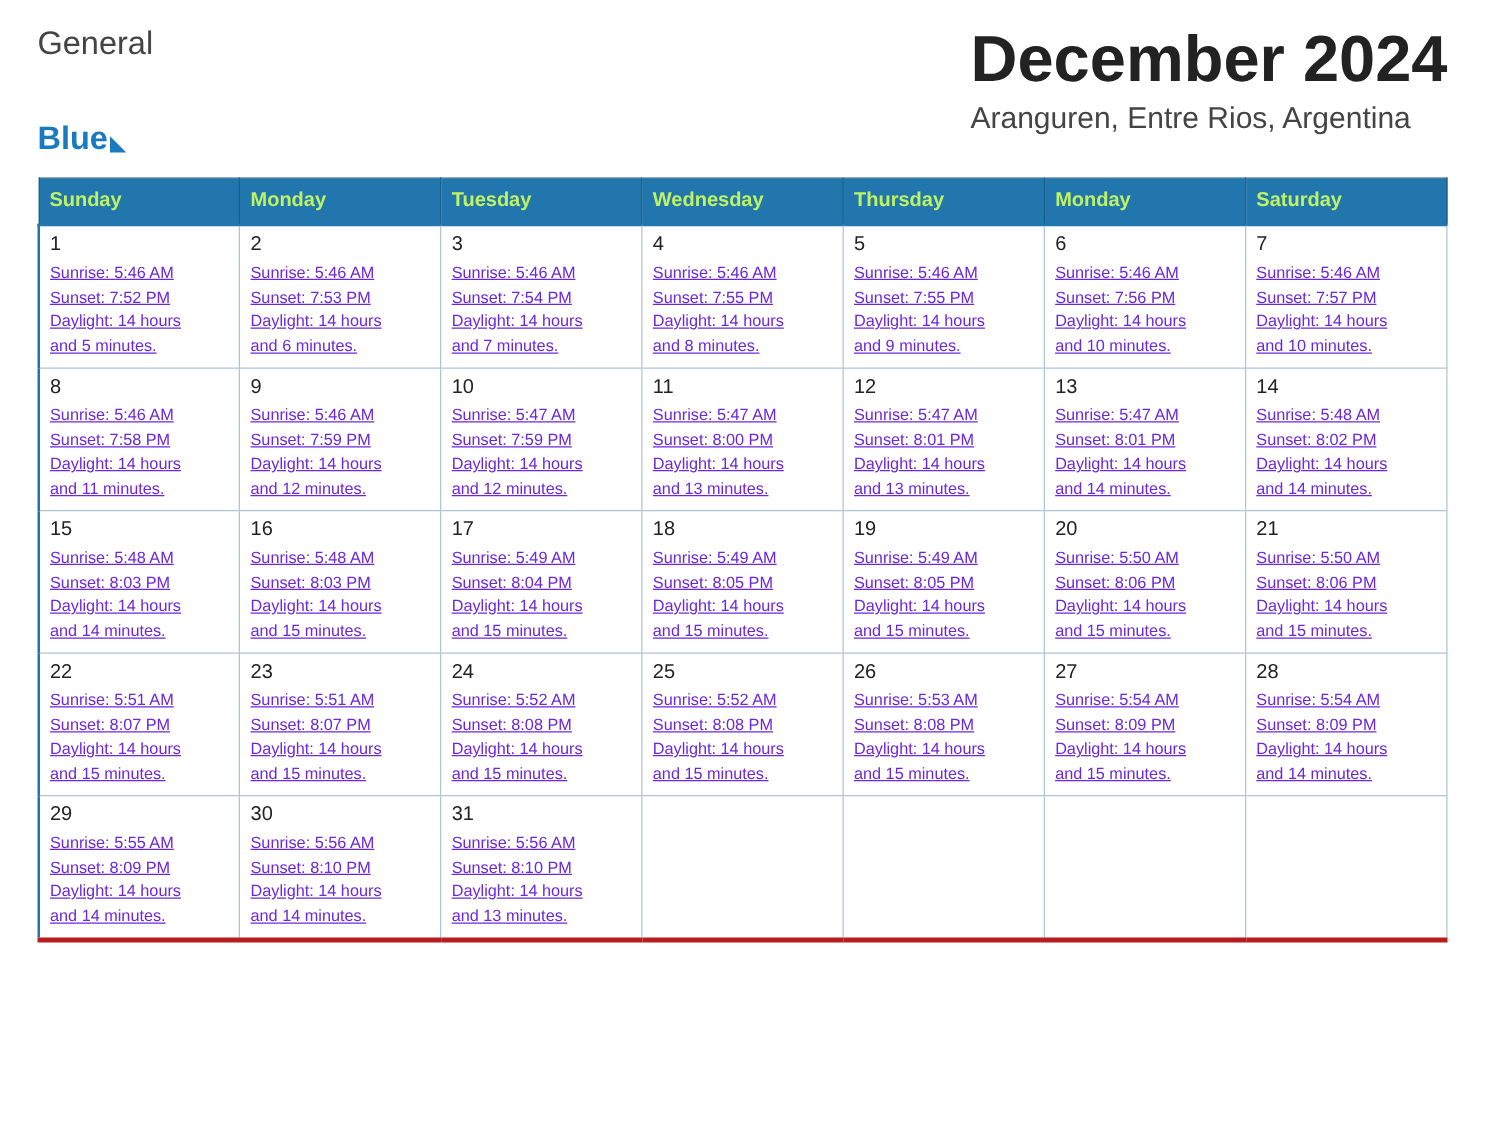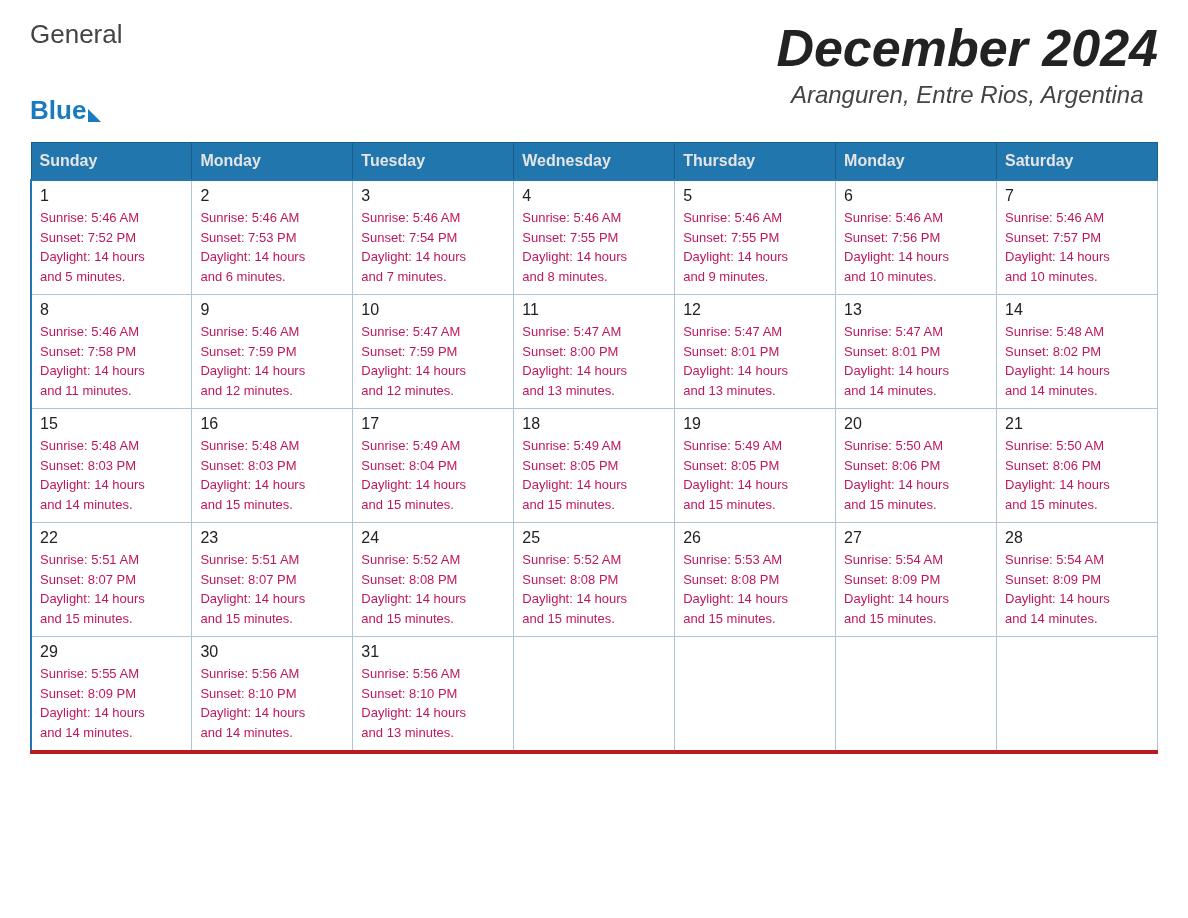--- a/index.html
+++ b/index.html
@@ -47,42 +47,41 @@
       height: 0;
       border-style: solid;
       border-width: 13px 0 0 13px;
       border-color: transparent transparent transparent #1a7abf;
       margin-left: 2px;
       vertical-align: middle;
       position: relative;
       top: -2px;
     }
     .title-block {
-      text-align: center;
-      font-style: italic;
+      text-align: left;
     }
     .month-year {
       font-size: 52px;
       font-weight: bold;
       color: #222;
       line-height: 1.1;
     }
     .subtitle {
       font-size: 24px;
       color: #444;
       margin-top: 4px;
     }
     table {
       width: 100%;
       border-collapse: collapse;
       table-layout: fixed;
     }
     thead th {
       background-color: #2176ae;
-      color: #e5e5e5;
+      color: #bef264;
       font-size: 16px;
       font-weight: bold;
       padding: 9px 8px;
       text-align: left;
       border: 1px solid #1a5f8a;
     }
     tbody td {
       vertical-align: top;
       padding: 6px 8px 8px 8px;
       border: 1px solid #b0c4d8;
@@ -92,21 +91,22 @@
     }
     .day-num {
       font-size: 16px;
       font-weight: normal;
       color: #222;
       margin-bottom: 3px;
     }
     .day-info {
       font-size: 13px;
       line-height: 1.5;
-      color: #be185d;
+      color: #6d28d9;
+      text-decoration: underline;
     }
     tbody tr td:first-child {
       border-left: 2px solid #2176ae;
     }
     tbody tr:first-child td {
       border-top: 2px solid #2176ae;
     }
     tbody tr td {
       border-bottom: 1px solid #b0c4d8;
     }

